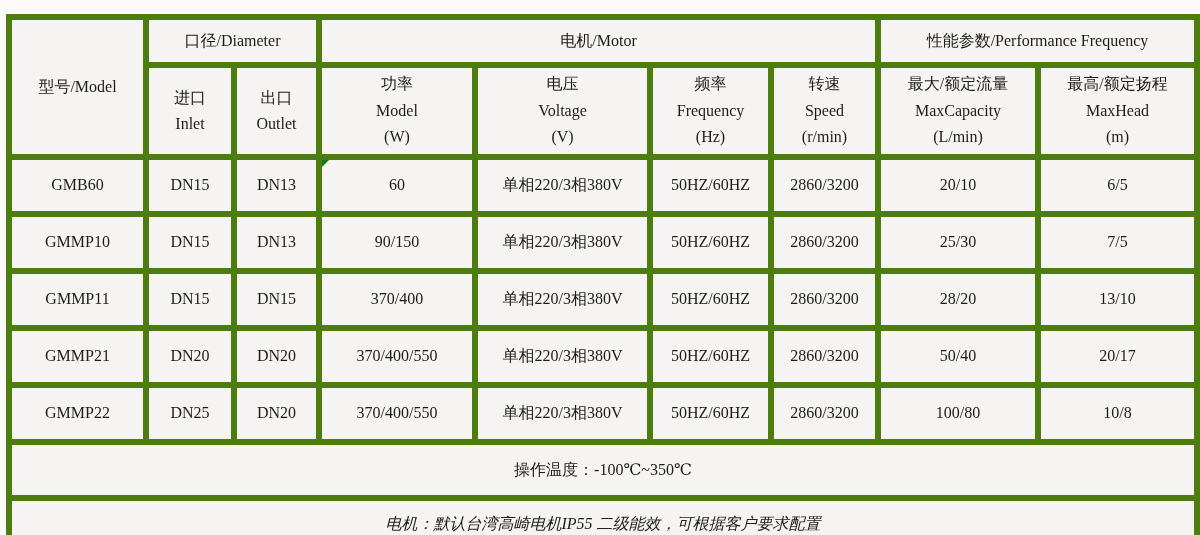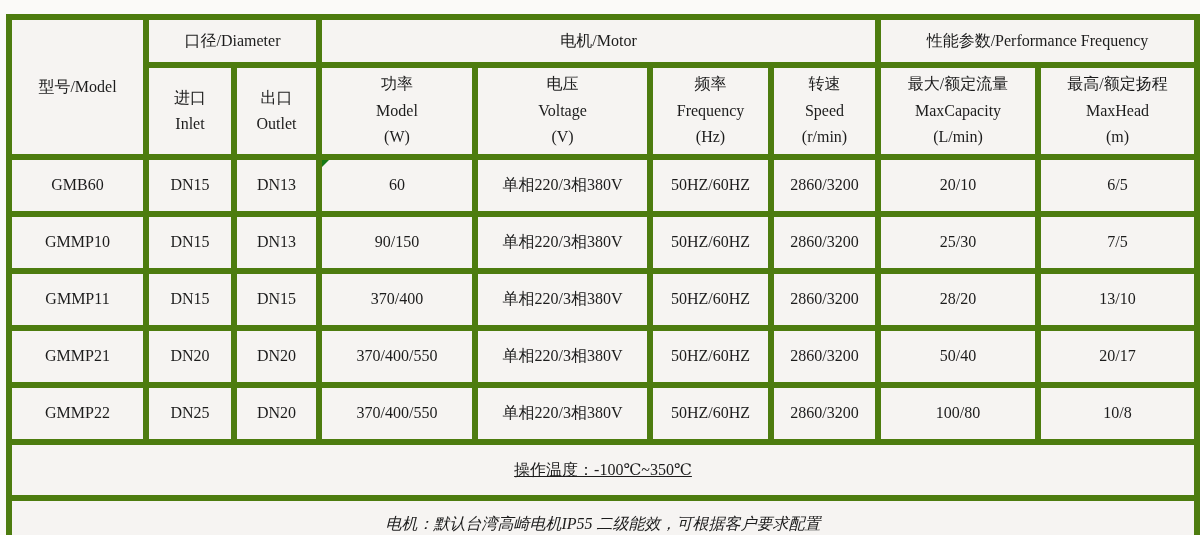--- a/index.html
+++ b/index.html
@@ -29,21 +29,21 @@
     text-align: center;
     vertical-align: middle;
     font-size: 16px;
     line-height: 1.65;
     padding: 0 0;
     overflow: hidden;
   }
   tr.hdr-a td { height: 42px; }
   tr.hdr-b td { height: 86px; }
   tr.data td  { height: 51px; position: relative; font-family: Liberation Serif, serif; }
-  tr.foot-temp td  { height: 50px; text-decoration: underline; }
+  tr.foot-temp td  { height: 50px; }
   tr.foot-motor td { height: 46px; font-style: italic; }
   .hline { display: block; }
   .corner-flag {
     position: absolute;
     left: 0;
     top: 0;
     width: 0;
     height: 0;
     border-top: 7px solid #157a15;
     border-right: 7px solid transparent;

